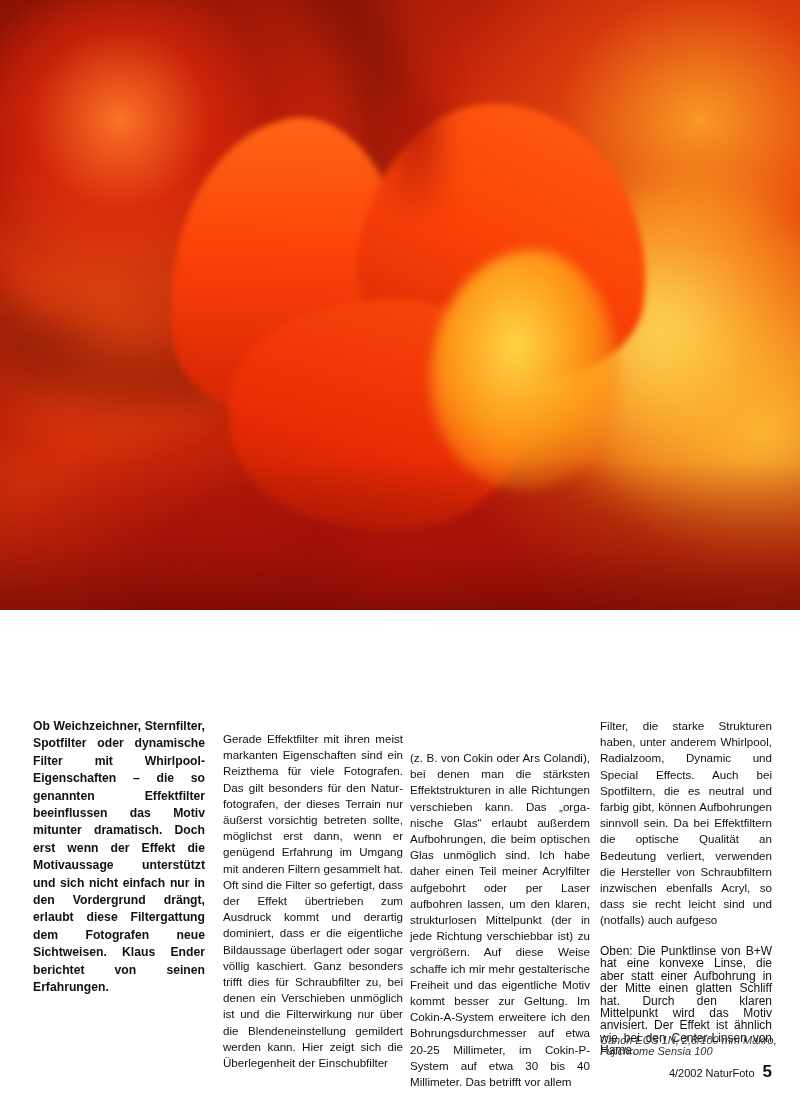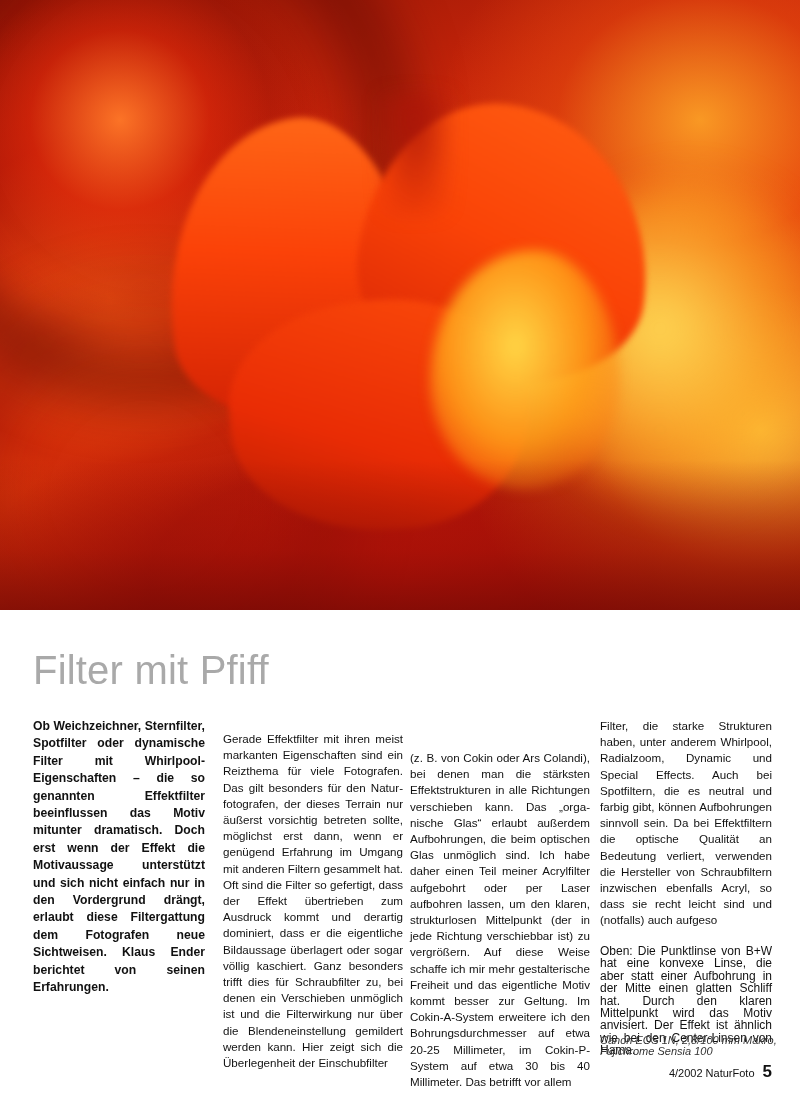--- a/index.html
+++ b/index.html
@@ -220,21 +220,20 @@
     <div class="petal petal-left"></div>
     <div class="petal petal-right"></div>
     <div class="petal-notch"></div>
     <div class="petal petal-lower"></div>
     <div class="petal-center-yellow"></div>
     <div class="shade-bottom"></div>
   </div>
 
   <div class="content">
 
-    <div class="headline">Filter mit Pfiff</div>
 
     <div class="col col1">Ob Weichzeichner, Stern­filter, Spotfilter oder dynamische Filter mit Whirlpool-Eigenschaften – die so genannten Effektfilter beeinflussen das Motiv mitunter drama­tisch. Doch erst wenn der Effekt die Motivaussage unterstützt und sich nicht einfach nur in den Vorder­grund drängt, erlaubt diese Filtergattung dem Fotografen neue Sichtweisen. Klaus Ender berichtet von seinen Erfahrungen.</div>
     <div class="col col2">Gerade Effektfilter mit ihren meist markanten Eigenschaften sind ein Reizthema für viele Fotografen. Das gilt besonders für den Natur­fotografen, der dieses Terrain nur äußerst vorsichtig betreten sollte, möglichst erst dann, wenn er genügend Erfahrung im Umgang mit anderen Filtern gesammelt hat. Oft sind die Filter so gefertigt, dass der Effekt übertrieben zum Ausdruck kommt und derartig dominiert, dass er die eigentliche Bildaussage überlagert oder sogar völlig kaschiert. Ganz besonders trifft dies für Schraubfilter zu, bei denen ein Verschieben unmöglich ist und die Filterwirkung nur über die Blendeneinstellung gemildert werden kann. Hier zeigt sich die Überlegenheit der Einschubfilter</div>
     <div class="col col3">(z. B. von Cokin oder Ars Colandi), bei denen man die stärksten Effektstrukturen in alle Richtun­gen verschieben kann. Das „orga­nische Glas“ erlaubt außerdem Aufbohrungen, die beim opti­schen Glas unmöglich sind. Ich habe daher einen Teil meiner Acrylfilter aufgebohrt oder per Laser aufbohren lassen, um den klaren, strukturlosen Mittelpunkt (der in jede Richtung verschiebbar ist) zu vergrößern. Auf diese Weise schaffe ich mir mehr gestal­terische Freiheit und das eigent­liche Motiv kommt besser zur Gel­tung. Im Cokin-A-System erwei­tere ich den Bohrungsdurchmes­ser auf etwa 20-25 Millimeter, im Cokin-P-System auf etwa 30 bis 40 Millimeter. Das betrifft vor allem</div>
     <div class="col col4">Filter, die starke Strukturen haben, unter anderem Whirlpool, Radial­zoom, Dynamic und Special Effects. Auch bei Spotfiltern, die es neutral und farbig gibt, können Aufbohrungen sinnvoll sein. Da bei Effektfiltern die optische Qualität an Bedeutung verliert, verwenden die Hersteller von Schraubfiltern inzwischen eben­falls Acryl, so dass sie recht leicht sind und (notfalls) auch aufgeso­</div>
 
     <div class="caption">Oben: Die Punktlinse von B+W hat eine konvexe Linse, die aber statt einer Auf­bohrung in der Mitte einen glatten Schliff hat. Durch den klaren Mittelpunkt wird das Motiv anvisiert. Der Effekt ist ähnlich wie bei den Center-Linsen von Hama.</div>
     <div class="caption-credit">Canon EOS 1N, 2,8/100 mm Makro,
 Fujichrome Sensia 100</div>
 

